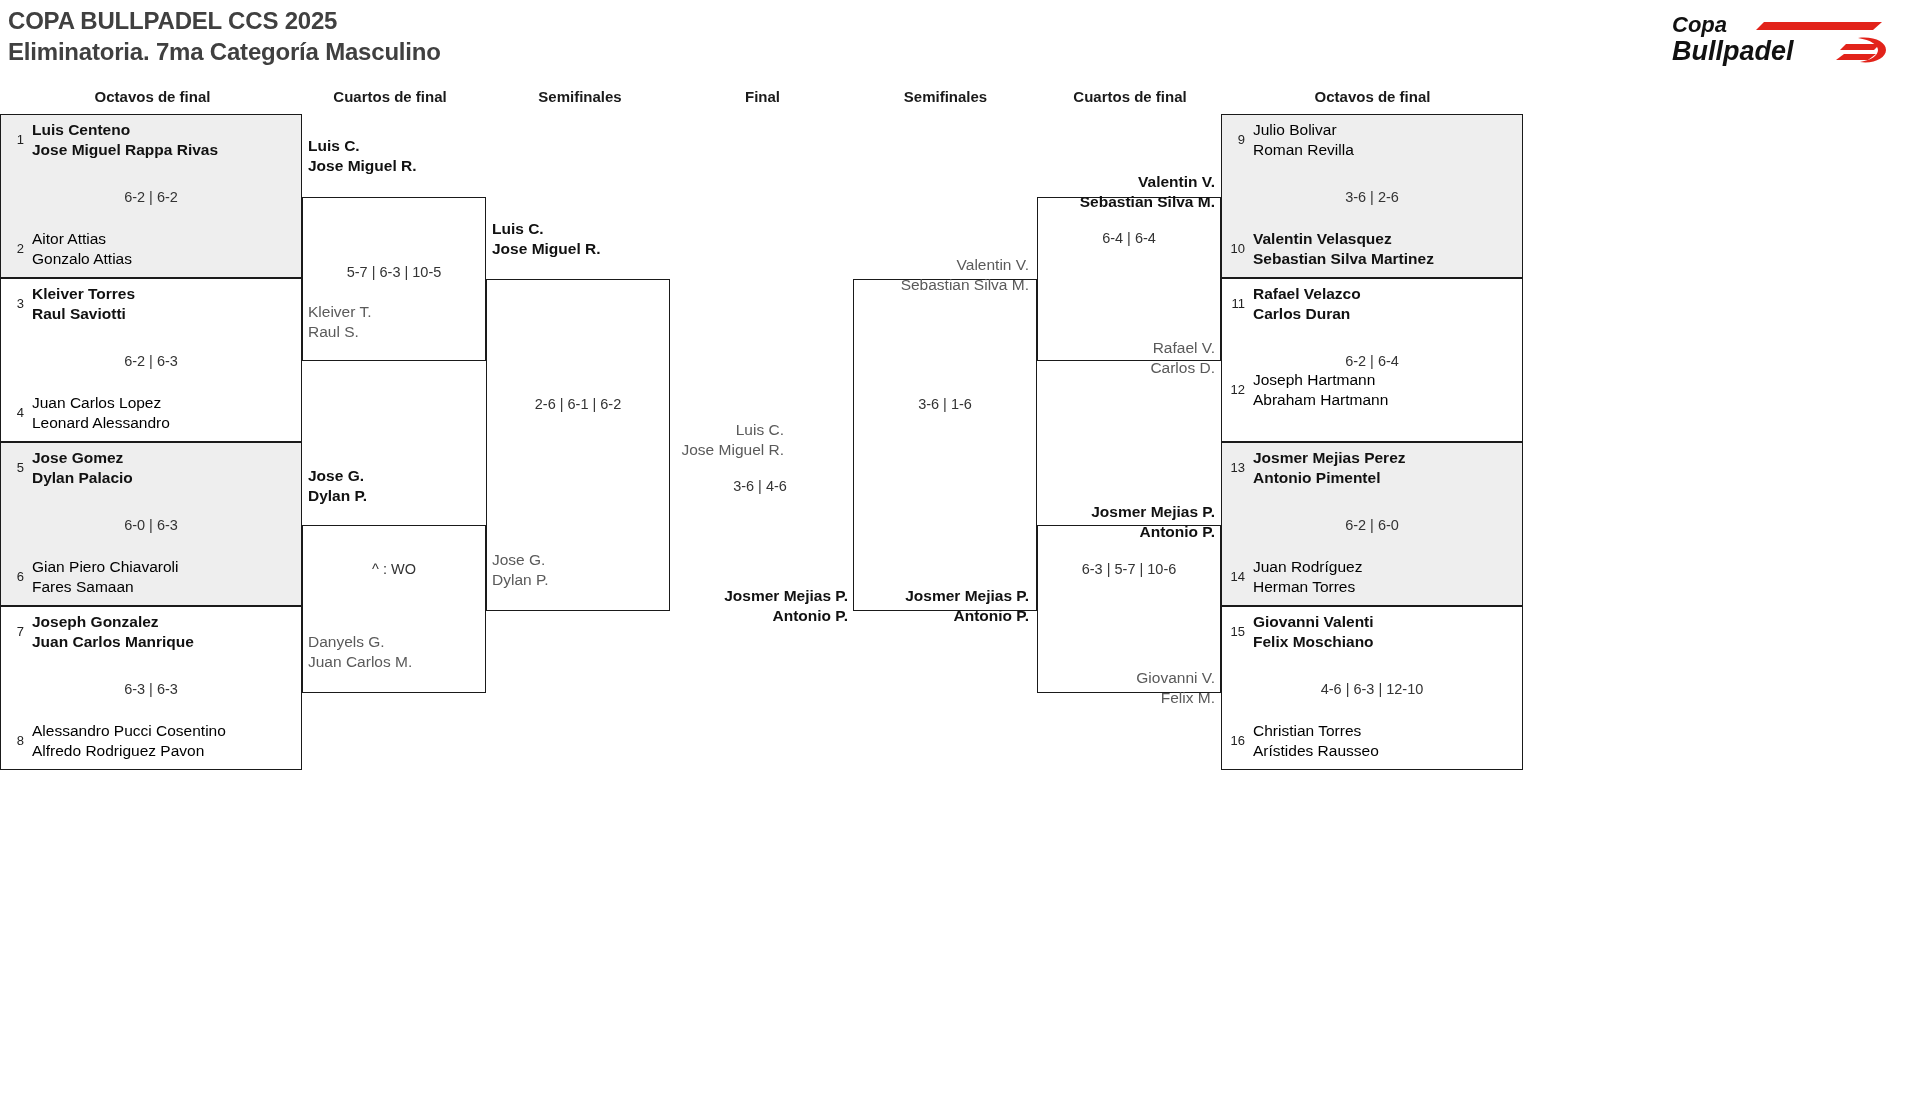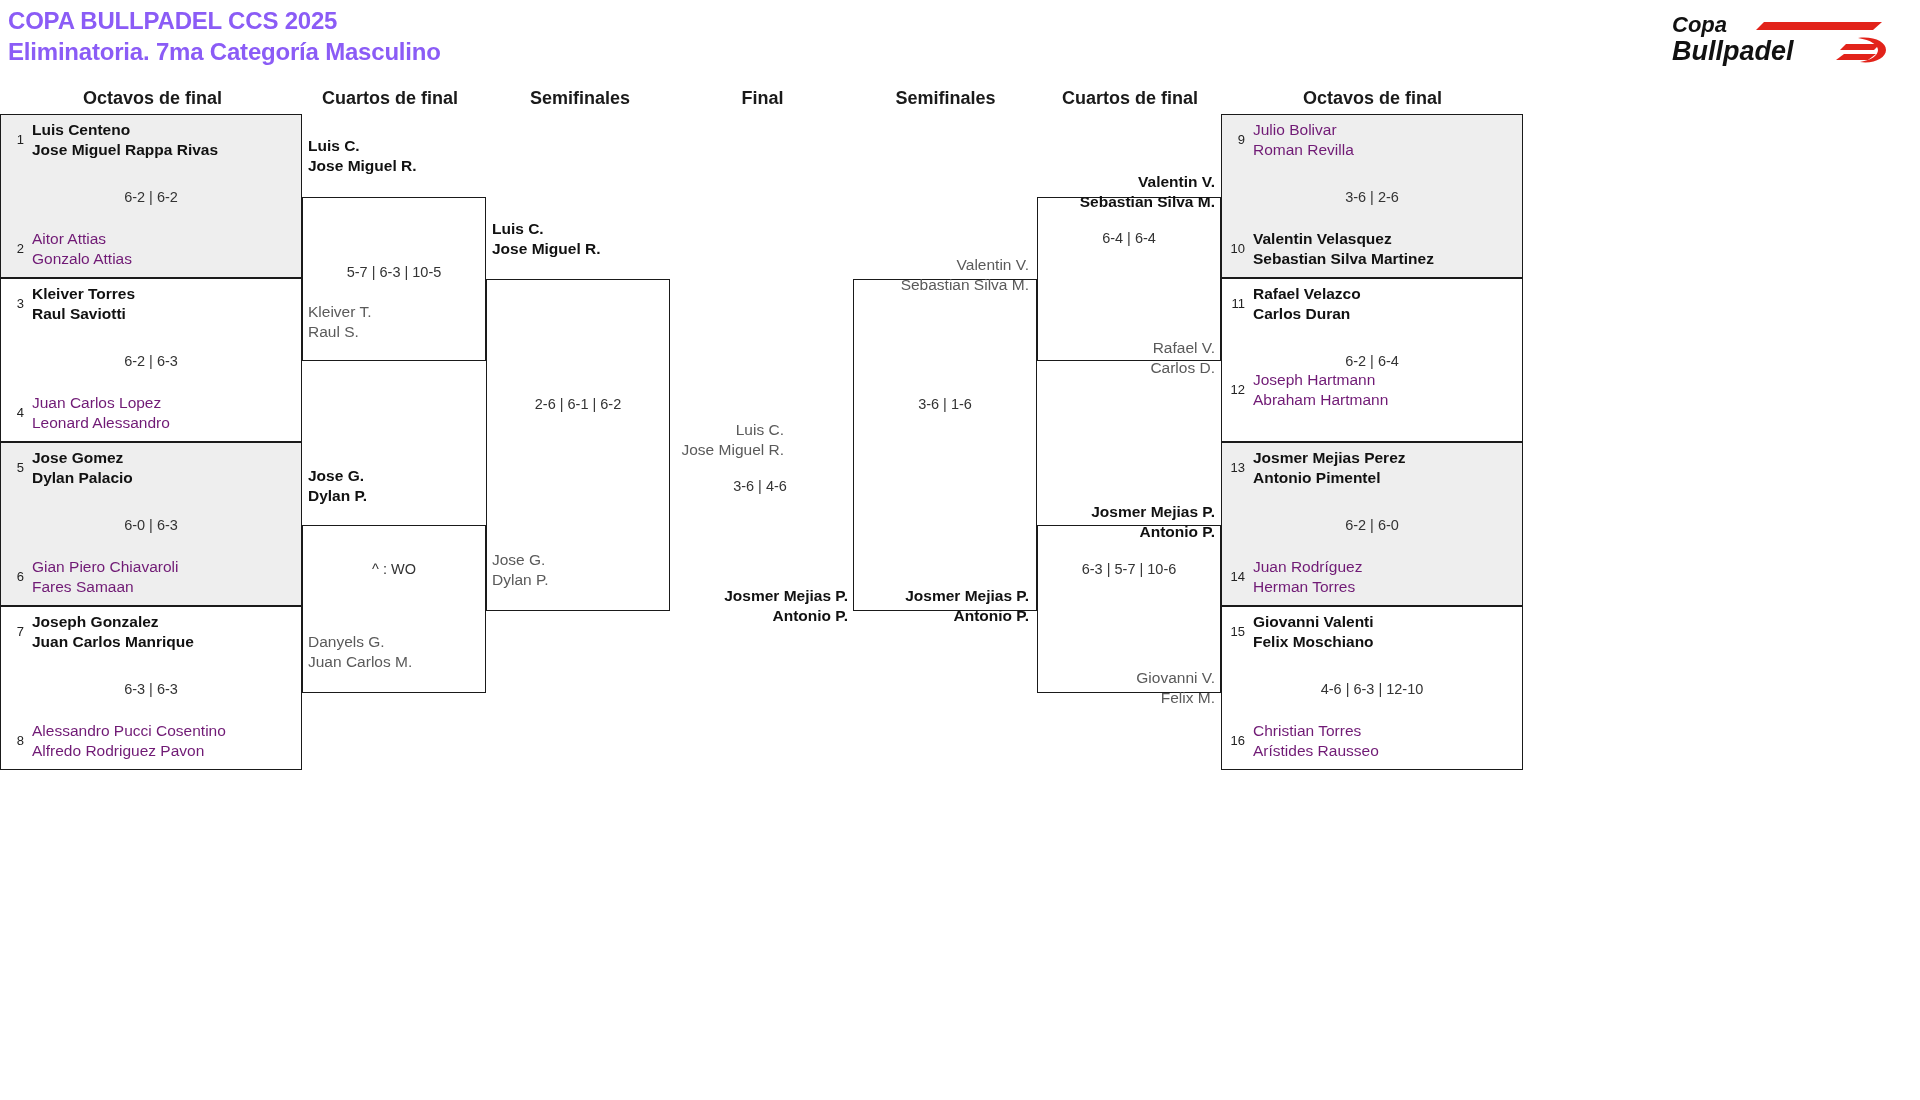--- a/index.html
+++ b/index.html
@@ -6,49 +6,49 @@
   html, body {
     width: 1920px; height: 1100px;
     background: #ffffff;
     font-family: "Liberation Sans", sans-serif;
     overflow: hidden;
   }
 
   
   .header { position: absolute; left: 0; top: 0; width: 1920px; height: 95px; }
   .title-block { position: absolute; left: 8px; top: 5px; }
-  .title-line { font-size: 24px; font-weight: 700; color: #8b5cf6; letter-spacing: -0.2px; line-height: 31px; }
+  .title-line { font-size: 24px; font-weight: 700; color: #404040; letter-spacing: -0.2px; line-height: 31px; }
 
   .logo { position: absolute; right: 22px; top: 8px; width: 230px; height: 62px; margin-left: 13px; }
   .logo svg { display: block; }
 
   
   .round-hdr {
     position: absolute; top: 88px;
-    font-size: 18px; font-weight: 700; color: #1a1a1a;
+    font-size: 15px; font-weight: 700; color: #1a1a1a;
     text-align: center; white-space: nowrap;
   }
 
   
   .bracket { position: absolute; left: 0; top: 0; width: 1920px; height: 1100px; }
 
   
   .box { position: absolute; border: 1px solid #1a1a1a; }
   .box.shaded { background: #eeeeee; }
   .box.plain  { background: #ffffff; }
 
   
   .team { position: absolute; display: flex; align-items: flex-start; }
   .team .seed {
     font-size: 13px; color: #222; width: 22px; flex: 0 0 22px;
     text-align: right; padding-top: 13px; line-height: 1;
   }
   .team .names { font-size: 15.5px; line-height: 19.5px; padding-left: 8px; white-space: nowrap; }
   .team.win .names { font-weight: 700; color: #111111; }
-  .team.lose .names { font-weight: 400; color: #701a75; }
+  .team.lose .names { font-weight: 400; color: #000000; }
 
   
   .score {
     position: absolute; font-size: 14.5px; color: #333333;
     white-space: nowrap; text-align: center; line-height: 1;
   }
 
   
   .slot { position: absolute; font-size: 15.5px; line-height: 19.5px; white-space: nowrap; }
   .slot.win  { font-weight: 700; color: #111111; }

